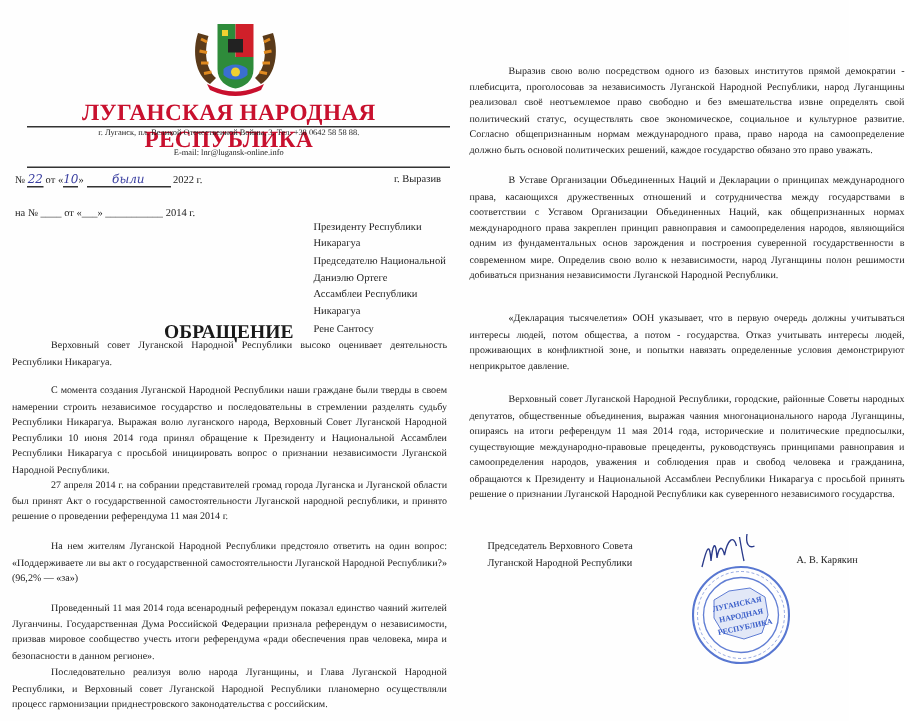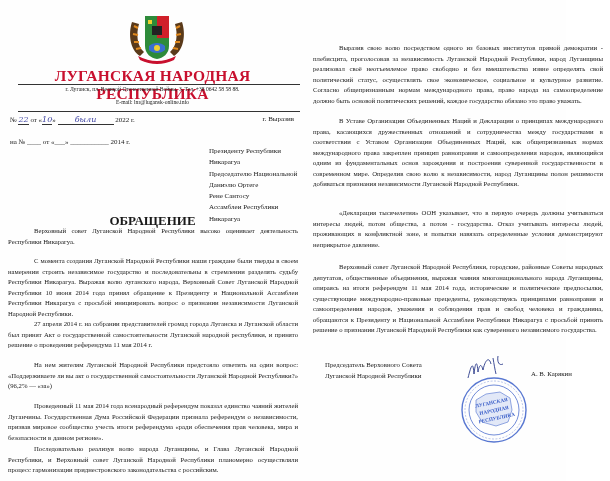--- a/index.html
+++ b/index.html
@@ -73,22 +73,22 @@
       <span class="hand u" style="width:56px;text-align:center;">были</span>
       <span>2022 г.</span>
       <span class="city">г. Выразив</span>
     </div>
     <div class="replyline">на № ____ от «___» ___________ 2014 г.</div>
 
     <div class="addressee">
       <div>Президенту Республики Никарагуа</div>
       <div>Председателю Национальной</div>
       <div>Даниэлю Ортеге</div>
+      <div>Ассамблеи Республики Никарагуа</div>
       <div>Рене Сантосу</div>
-      <div>Ассамблеи Республики Никарагуа</div>
     </div>
 
     <div class="heading">ОБРАЩЕНИЕ</div>
 
     <div class="para lp" style="top:226px;">Верховный совет Луганской Народной Республики высоко оценивает деятельность Республики Никарагуа.</div>
     <div class="para lp" style="top:256px;">С момента создания Луганской Народной Республики наши граждане были тверды в своем намерении строить независимое государство и последовательны в стремлении разделять судьбу Республики Никарагуа. Выражая волю луганского народа, Верховный Совет Луганской Народной Республики 10 июня 2014 года принял обращение к Президенту и Национальной Ассамблеи Республики Никарагуа с просьбой инициировать вопрос о признании независимости Луганской Народной Республики.</div>
     <div class="para lp" style="top:319px;">27 апреля 2014 г. на собрании представителей громад города Луганска и Луганской области был принят Акт о государственной самостоятельности Луганской народной республики, и принято решение о проведении референдума 11 мая 2014 г.</div>
     <div class="para lp" style="top:360px;">На нем жителям Луганской Народной Республики предстояло ответить на один вопрос: «Поддерживаете ли вы акт о государственной самостоятельности Луганской Народной Республики?» (96,2% — «за»)</div>
     <div class="para lp" style="top:401px;">Проведенный 11 мая 2014 года всенародный референдум показал единство чаяний жителей Луганчины. Государственная Дума Российской Федерации признала референдум о независимости, призвав мировое сообщество учесть итоги референдума «ради обеспечения прав человека, мира и безопасности в данном регионе».</div>
     <div class="para lp" style="top:444px;">Последовательно реализуя волю народа Луганщины, и Глава Луганской Народной Республики, и Верховный совет Луганской Народной Республики планомерно осуществляли процесс гармонизации приднестровского законодательства с российским.</div>

